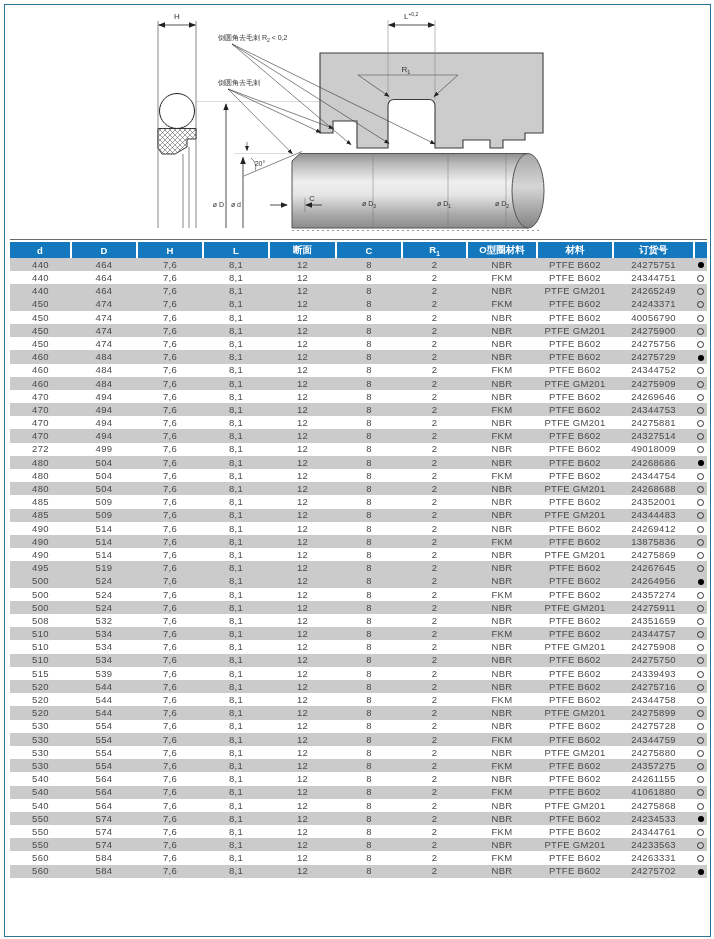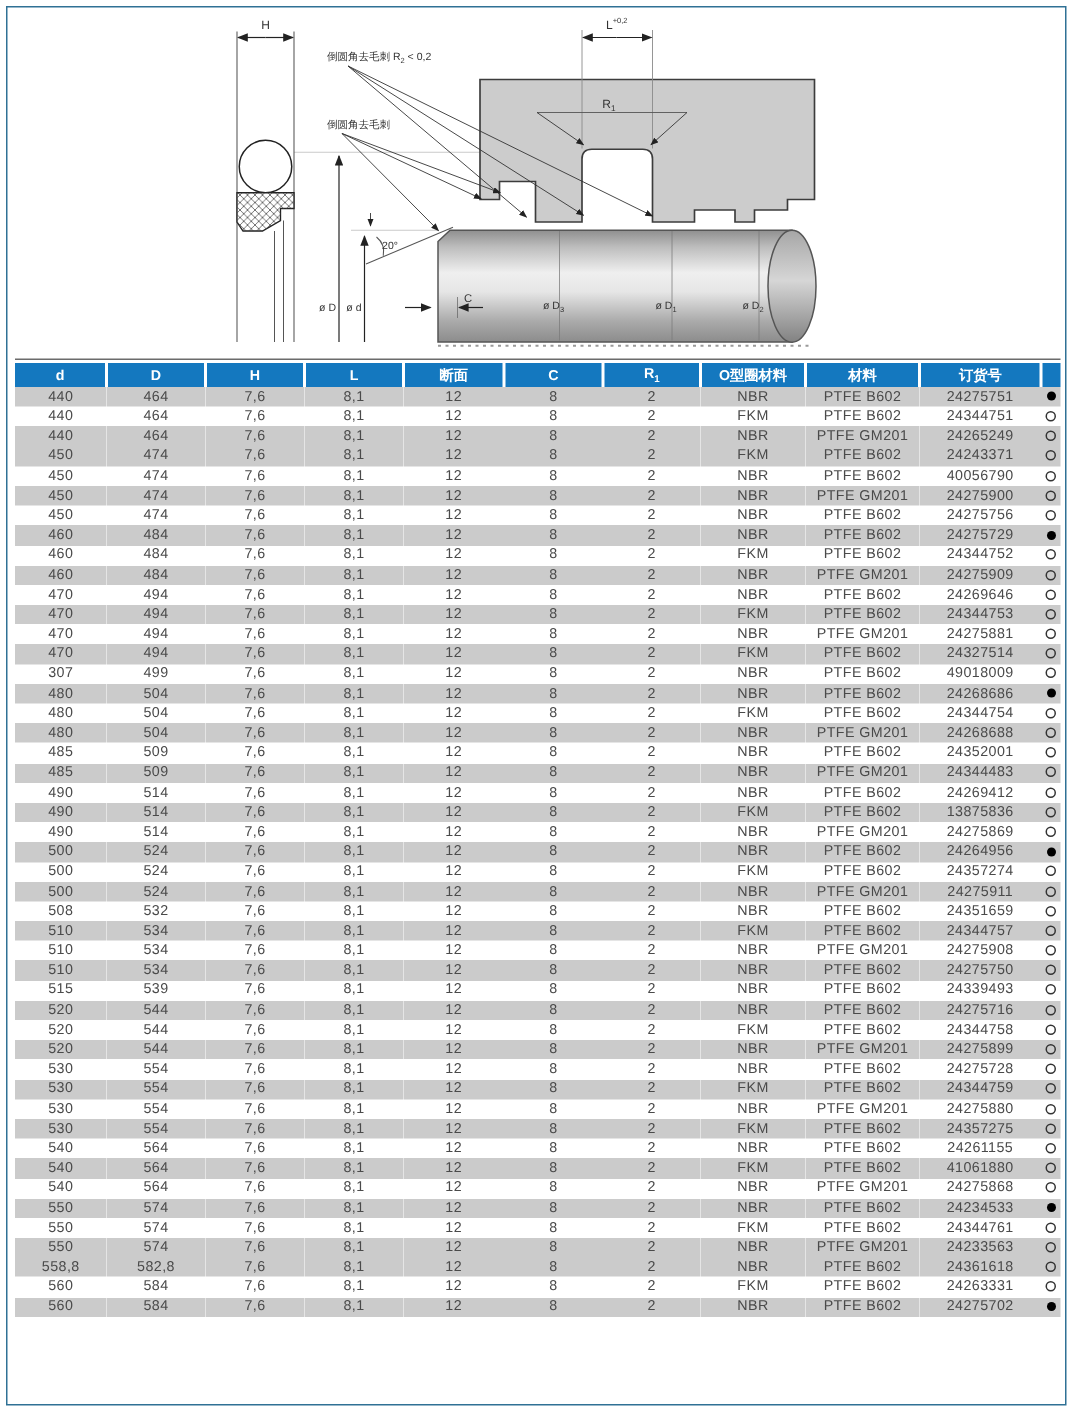--- a/index.html
+++ b/index.html
@@ -352,21 +352,21 @@
             <td>8,1</td>
             <td>12</td>
             <td>8</td>
             <td>2</td>
             <td>FKM</td>
             <td>PTFE B602</td>
             <td>24327514</td>
             <td><span class="dot open"></span></td>
           </tr>
           <tr>
-            <td>307</td>
+            <td>272</td>
             <td>499</td>
             <td>7,6</td>
             <td>8,1</td>
             <td>12</td>
             <td>8</td>
             <td>2</td>
             <td>NBR</td>
             <td>PTFE B602</td>
             <td>49018009</td>
             <td><span class="dot open"></span></td>
@@ -469,20 +469,33 @@
             <td>8,1</td>
             <td>12</td>
             <td>8</td>
             <td>2</td>
             <td>NBR</td>
             <td>PTFE GM201</td>
             <td>24275869</td>
             <td><span class="dot open"></span></td>
           </tr>
           <tr class="alt">
+            <td>495</td>
+            <td>519</td>
+            <td>7,6</td>
+            <td>8,1</td>
+            <td>12</td>
+            <td>8</td>
+            <td>2</td>
+            <td>NBR</td>
+            <td>PTFE B602</td>
+            <td>24267645</td>
+            <td><span class="dot open"></span></td>
+          </tr>
+          <tr class="alt">
             <td>500</td>
             <td>524</td>
             <td>7,6</td>
             <td>8,1</td>
             <td>12</td>
             <td>8</td>
             <td>2</td>
             <td>NBR</td>
             <td>PTFE B602</td>
             <td>24264956</td>
@@ -739,33 +752,20 @@
             <td>550</td>
             <td>574</td>
             <td>7,6</td>
             <td>8,1</td>
             <td>12</td>
             <td>8</td>
             <td>2</td>
             <td>NBR</td>
             <td>PTFE GM201</td>
             <td>24233563</td>
-            <td><span class="dot open"></span></td>
-          </tr>
-          <tr class="alt">
-            <td>558,8</td>
-            <td>582,8</td>
-            <td>7,6</td>
-            <td>8,1</td>
-            <td>12</td>
-            <td>8</td>
-            <td>2</td>
-            <td>NBR</td>
-            <td>PTFE B602</td>
-            <td>24361618</td>
             <td><span class="dot open"></span></td>
           </tr>
           <tr>
             <td>560</td>
             <td>584</td>
             <td>7,6</td>
             <td>8,1</td>
             <td>12</td>
             <td>8</td>
             <td>2</td>

